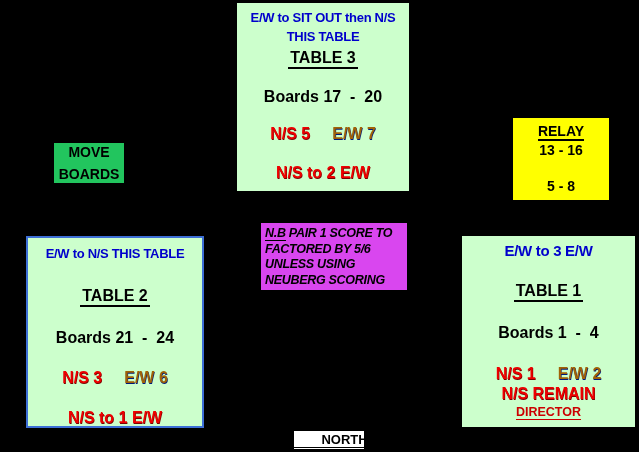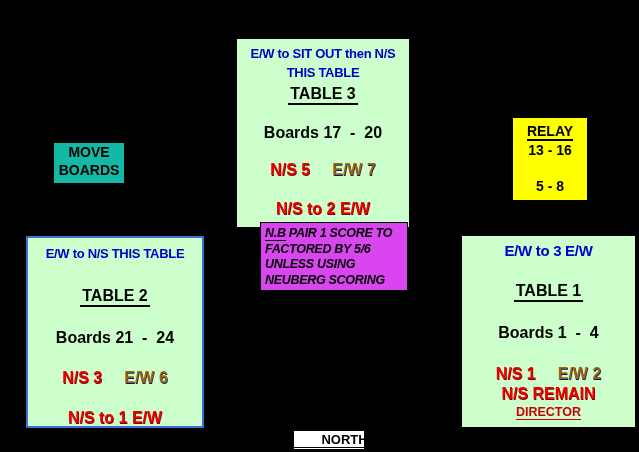--- a/index.html
+++ b/index.html
@@ -11,43 +11,43 @@
     background: #000000;
     overflow: hidden;
     font-weight: bold;
   }
   .box { position: absolute; }
   .line { position: absolute; left: 0; right: 0; text-align: center; white-space: pre; }
 
   
   .green { background: #ccffcc; border: 1px solid #000; }
 
-  .tbl3  { left: 236px; top: 2px;   width: 174px; height: 190px; margin-top: 36px; }
+  .tbl3  { left: 236px; top: 2px;   width: 174px; height: 190px; }
   .tbl2  { left: 2px;   top: 236px; width: 178px; height: 192px; border: 2px solid #3d6fd6; margin-left: 24px; }
   .tbl1  { left: 461px; top: 235px; width: 175px; height: 193px; }
 
   .hdr-blue  { color: #0000cc; font-size: 13px; letter-spacing: -0.3px; }
   .title-blk { color: #000; font-size: 16px; }
   .title-blk .u { border-bottom: 2px solid #000; padding: 0 2px 1px 2px; }
   .boards    { color: #000; font-size: 16px; }
   .pairs     { font-size: 16px; }
   .pairs .ns { color: #ee0000; text-shadow: 0.5px 0.5px 0 #7a0000; margin-right: 11px; }
   .pairs .ew { color: #a16207; text-shadow: 0.5px 0.5px 0 #001a7a; margin-left: 11px; }
   .move-red  { color: #ee0000; text-shadow: 0.5px 0.5px 0 #7a0000; font-size: 16px; }
   .director  { color: #cc0000; font-size: 12.5px; }
   .director .u { border-bottom: 1.5px solid #cc0000; padding-bottom: 0px; }
 
   
-  .relay { left: 513px; top: 118px; width: 74px; height: 82px; background: #ffff00; color: #000; }
+  .relay { left: 513px; top: 118px; width: 96px; height: 82px; background: #ffff00; color: #000; }
   .relay .line { font-size: 14px; }
   .relay .u { border-bottom: 2px solid #000; padding-bottom: 0px; }
 
   
-  .moveboards { left: 53px; top: 142px; width: 72px; height: 42px; background: #14b8a6; border: 1px solid #000;
-                display: flex; flex-direction: column; align-items: center; justify-content: flex-start; }
+  .moveboards { left: 53px; top: 142px; width: 72px; height: 42px; background: #22c55e; border: 1px solid #000;
+                display: flex; flex-direction: column; align-items: center; justify-content: space-between; }
   .moveboards div { font-size: 14px; color: #000; line-height: 18px; }
 
   
   .nbnote { left: 260px; top: 222px; width: 148px; height: 69px; background: #d946ef; border: 1px solid #000;
             padding: 3px 4px; font-style: italic; color: #000; }
   .nbnote div { font-size: 12.5px; line-height: 15.5px; white-space: nowrap; letter-spacing: -0.3px; }
   .nbnote .u { border-bottom: 1.5px solid #000; }
 
   
   .north { left: 293px; top: 430px; width: 72px; height: 20px; background: #ffffff; border: 1px solid #000;

